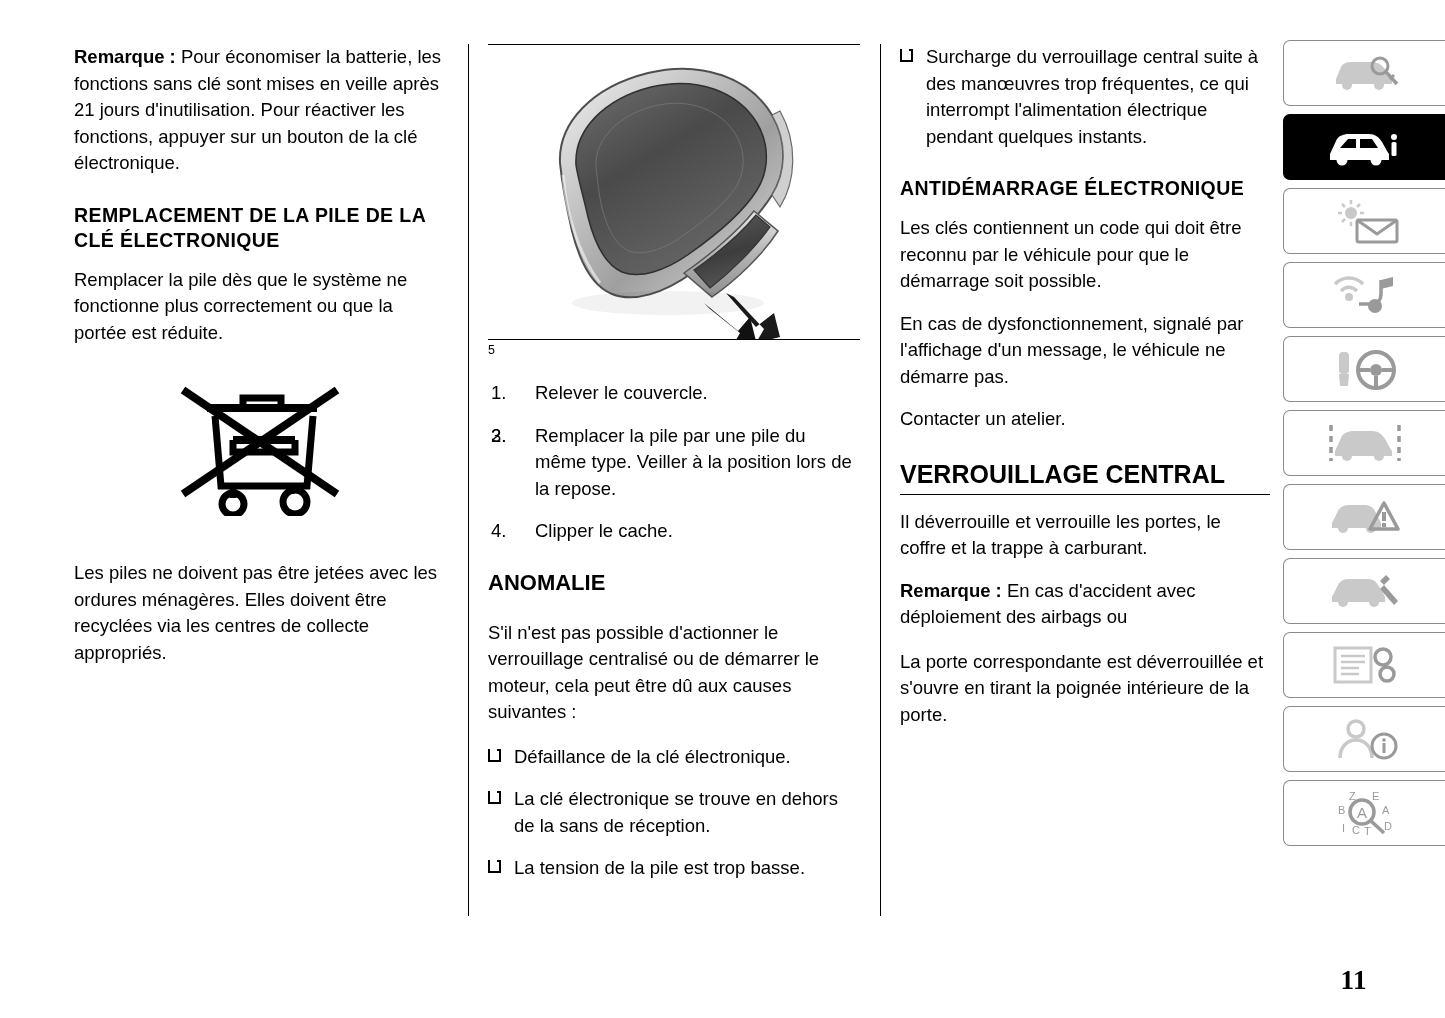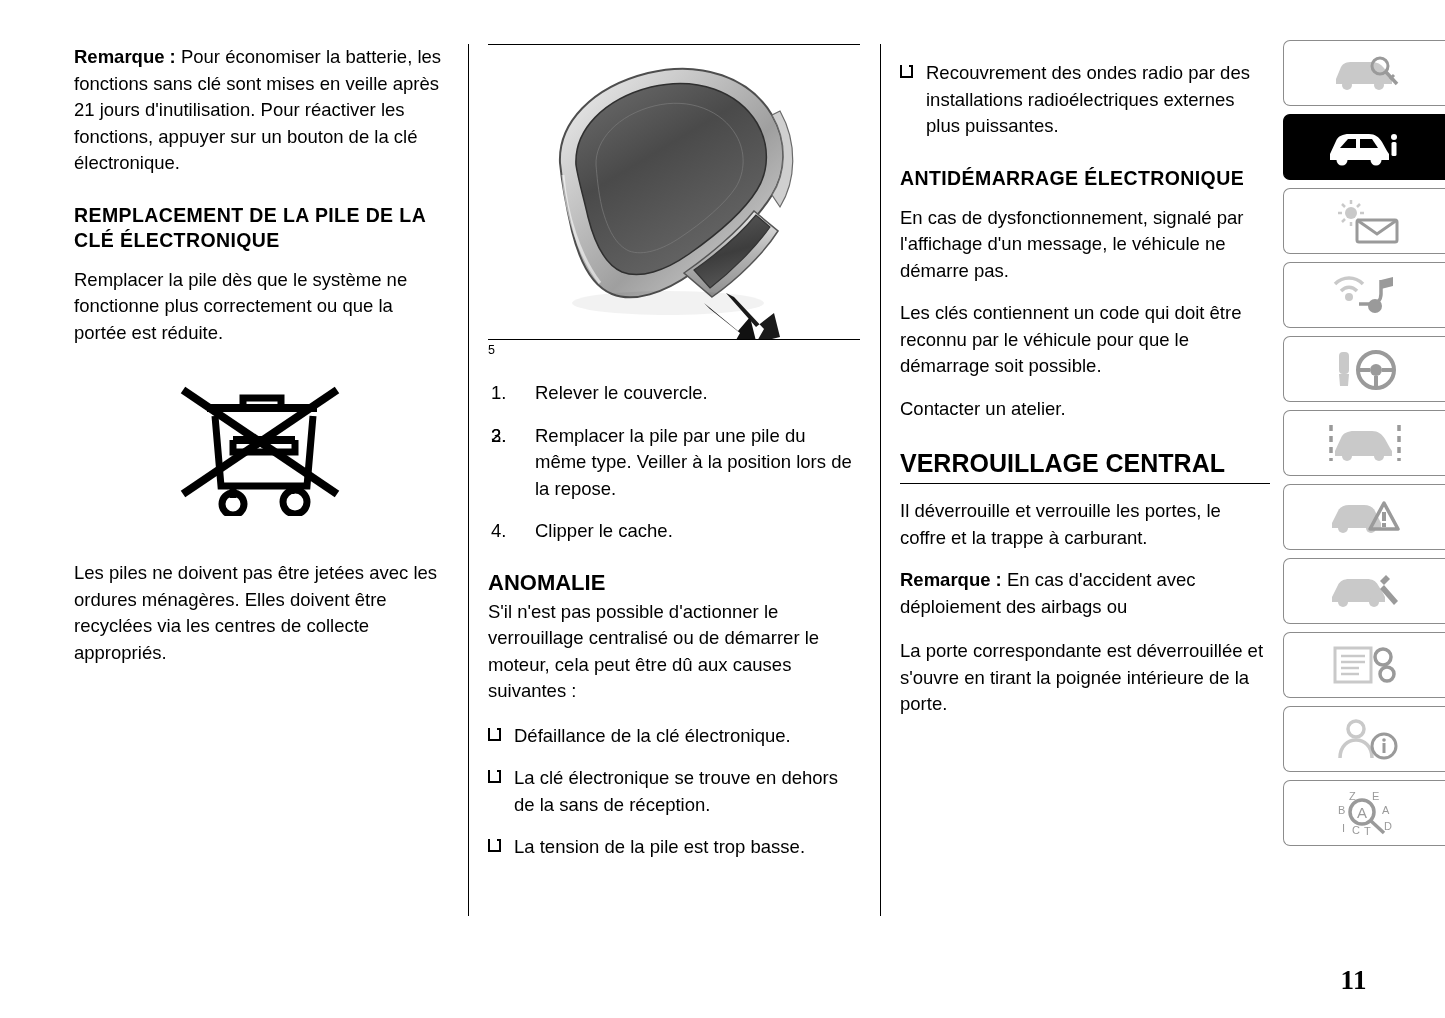--- a/index.html
+++ b/index.html
@@ -66,21 +66,21 @@
   }
   .rule {
     border: 0;
     border-top: 1.5px solid #000;
     margin: 4px 0 14px 0;
   }
   h3.subheading {
     font-size: 22px;
     font-weight: bold;
     line-height: 27px;
-    margin: 24px 0 3px 0;
+    margin: 24px 0 24px 0;
     text-transform: uppercase;
   }
   .bold { font-weight: bold; margin-top: 16px; }
 
   
   .figure-box {
     position: relative;
     border-top: 1.5px solid #000;
     border-bottom: 1.5px solid #000;
     height: 296px;
@@ -304,29 +304,28 @@
     <ul class="sqlist">
       <li><span class="sqbullet"></span><span>Défaillance de la clé électronique.</span></li>
       <li><span class="sqbullet"></span><span>La clé électronique se trouve en dehors de la sans de réception.</span></li>
       <li><span class="sqbullet"></span><span>La tension de la pile est trop basse.</span></li>
     </ul>
   </div>
 
   <div class="col col-3">
 
     <ul class="sqlist">
-      <li><span class="sqbullet"></span></li>
-      <li><span class="sqbullet"></span><span>Recouvrement des ondes radio par des installations radioélectriques externes plus puissantes.</span></li>
+      <li><span class="sqbullet"></span><span>Surcharge du verrouillage central suite à des manœuvres trop fréquentes, ce qui interrompt l'alimentation électrique pendant quelques instants.</span></li>
     </ul>
 
 
     <h2 class="heading">ANTIDÉMARRAGE ÉLECTRONIQUE</h2>
 
+    <p class="tight">Les clés contiennent un code qui doit être reconnu par le véhicule pour que le démarrage soit possible.</p>
     <p class="tight">En cas de dysfonctionnement, signalé par l'affichage d'un message, le véhicule ne démarre pas.</p>
-    <p class="tight">Les clés contiennent un code qui doit être reconnu par le véhicule pour que le démarrage soit possible.</p>
     <p>Contacter un atelier.</p>
 
     <h2 class="bigheading">VERROUILLAGE CENTRAL</h2>
     <hr class="rule">
 
     <p class="tight">Il déverrouille et verrouille les portes, le coffre et la trappe à carburant.</p>
     <p><span class="bold">Remarque :</span><span> En cas d'accident avec déploiement des airbags ou</span></p>
 
     <p>La porte correspondante est déverrouillée et s'ouvre en tirant la poignée intérieure de la porte.</p>
   </div>

